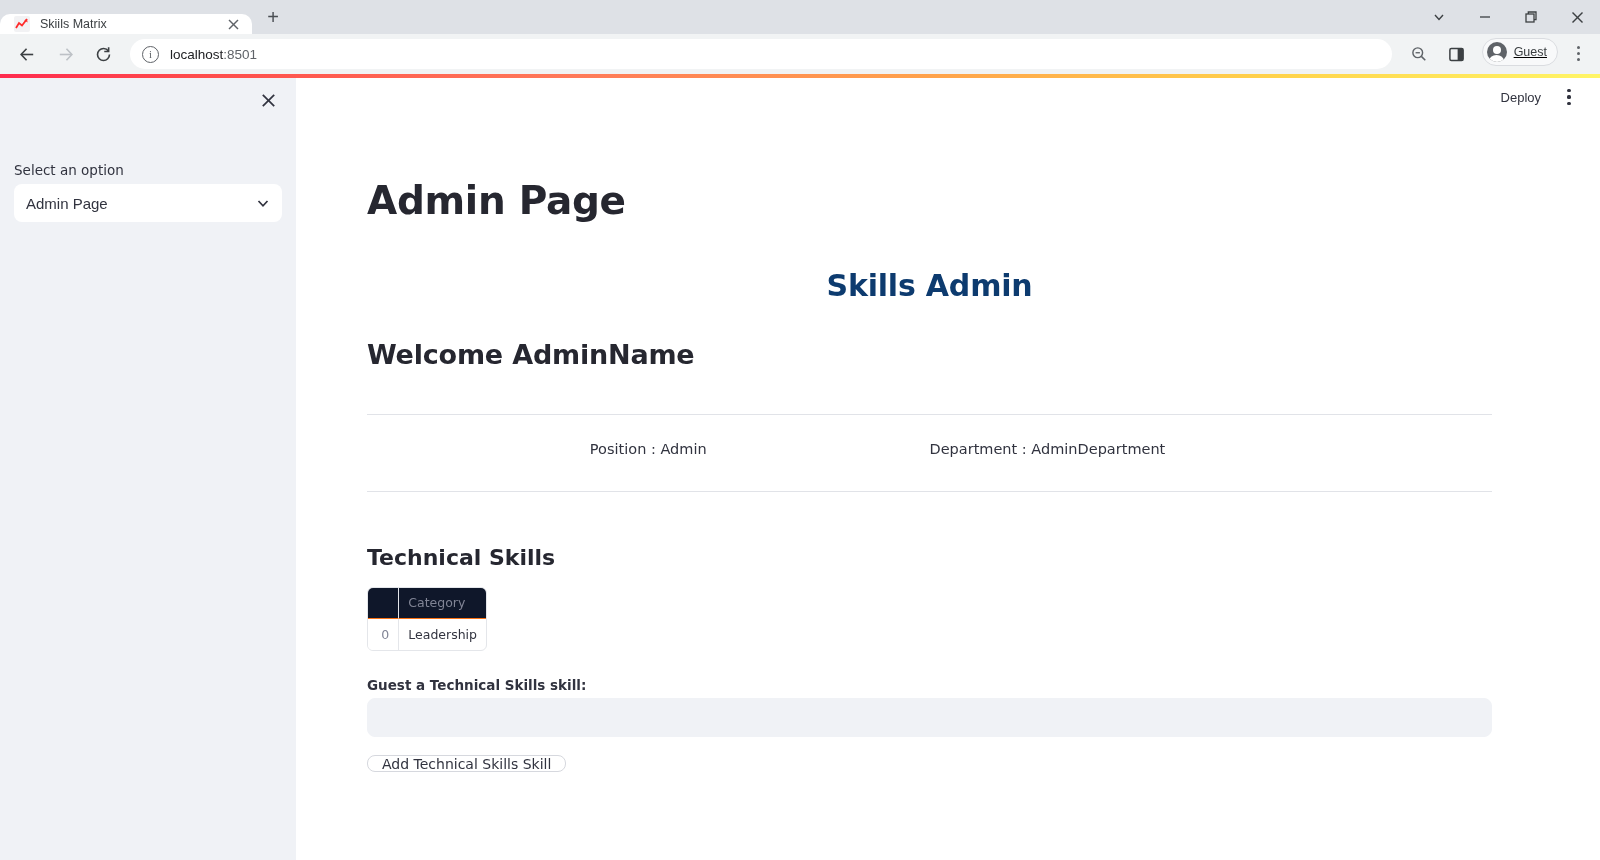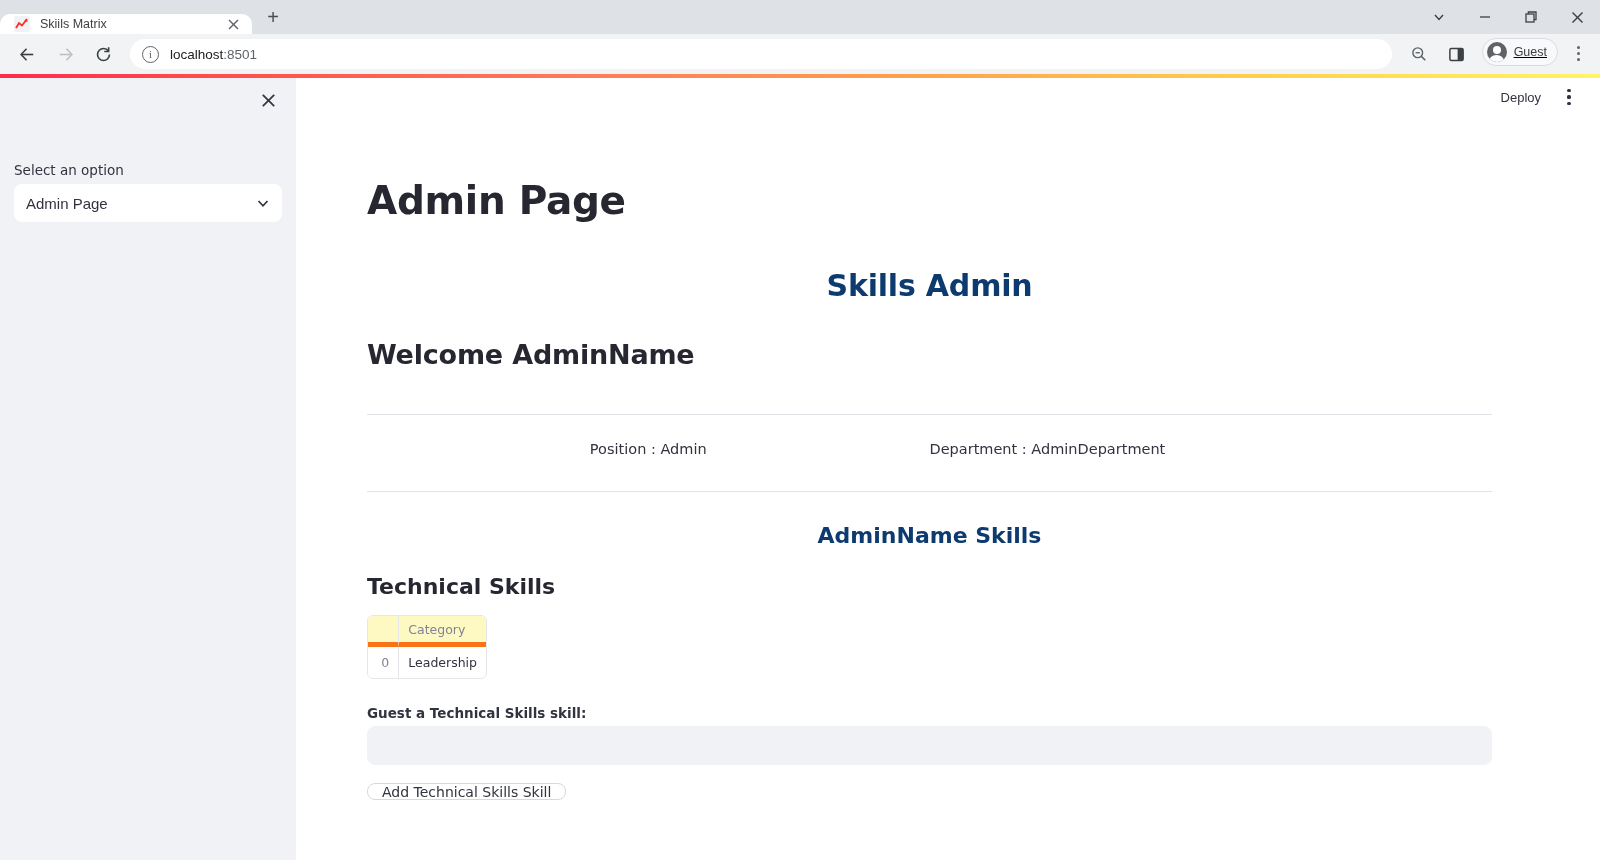--- a/index.html
+++ b/index.html
@@ -216,22 +216,22 @@
     border: 1px solid #e4e6ea; border-radius: 6px;
     overflow: hidden; background: #ffffff;
     font-family: "DejaVu Sans", sans-serif;
   }
   table.stdf th, table.stdf td {
     font-size: 12.5px; font-weight: 400; height: 31px;
     padding: 0 9px; border-right: 1px solid #e4e6ea;
   }
   table.stdf th:last-child, table.stdf td:last-child { border-right: none; }
   table.stdf thead th {
-    background: #fef9c3; color: #808495; text-align: left;
-    border-bottom: 5px solid #f97316;
+    background: #0f172a; color: #808495; text-align: left;
+    border-bottom: 1px solid #f97316;
   }
   table.stdf thead th.idx { width: 44px; }
   table.stdf tbody td.idx {
     width: 44px; text-align: right; color: #808495; background: #ffffff;
   }
   table.stdf tbody td.val { color: #31333f; text-align: left; white-space: nowrap; }
 
   .input-label {
     font-size: 13.5px; color: #31333f; margin-bottom: 5px;
     font-family: "DejaVu Sans", sans-serif; font-weight: 600;
@@ -415,21 +415,20 @@
           </div>
           <div class="info-col">
             <div class="info-text">Department : AdminDepartment</div>
           </div>
         </div>
 
         <div class="sp-34"></div>
         <hr class="st-divider">
 
         <div class="sp-30"></div>
-        <h3 class="blue-center">AdminName Skills</h3>
 
         <div class="sp-22"></div>
         <h3 class="dark-left">Technical Skills</h3>
 
         <div class="sp-14"></div>
         <div id="df-wrap">
           <table class="stdf">
             <thead>
               <tr>
                 <th class="idx"></th>

